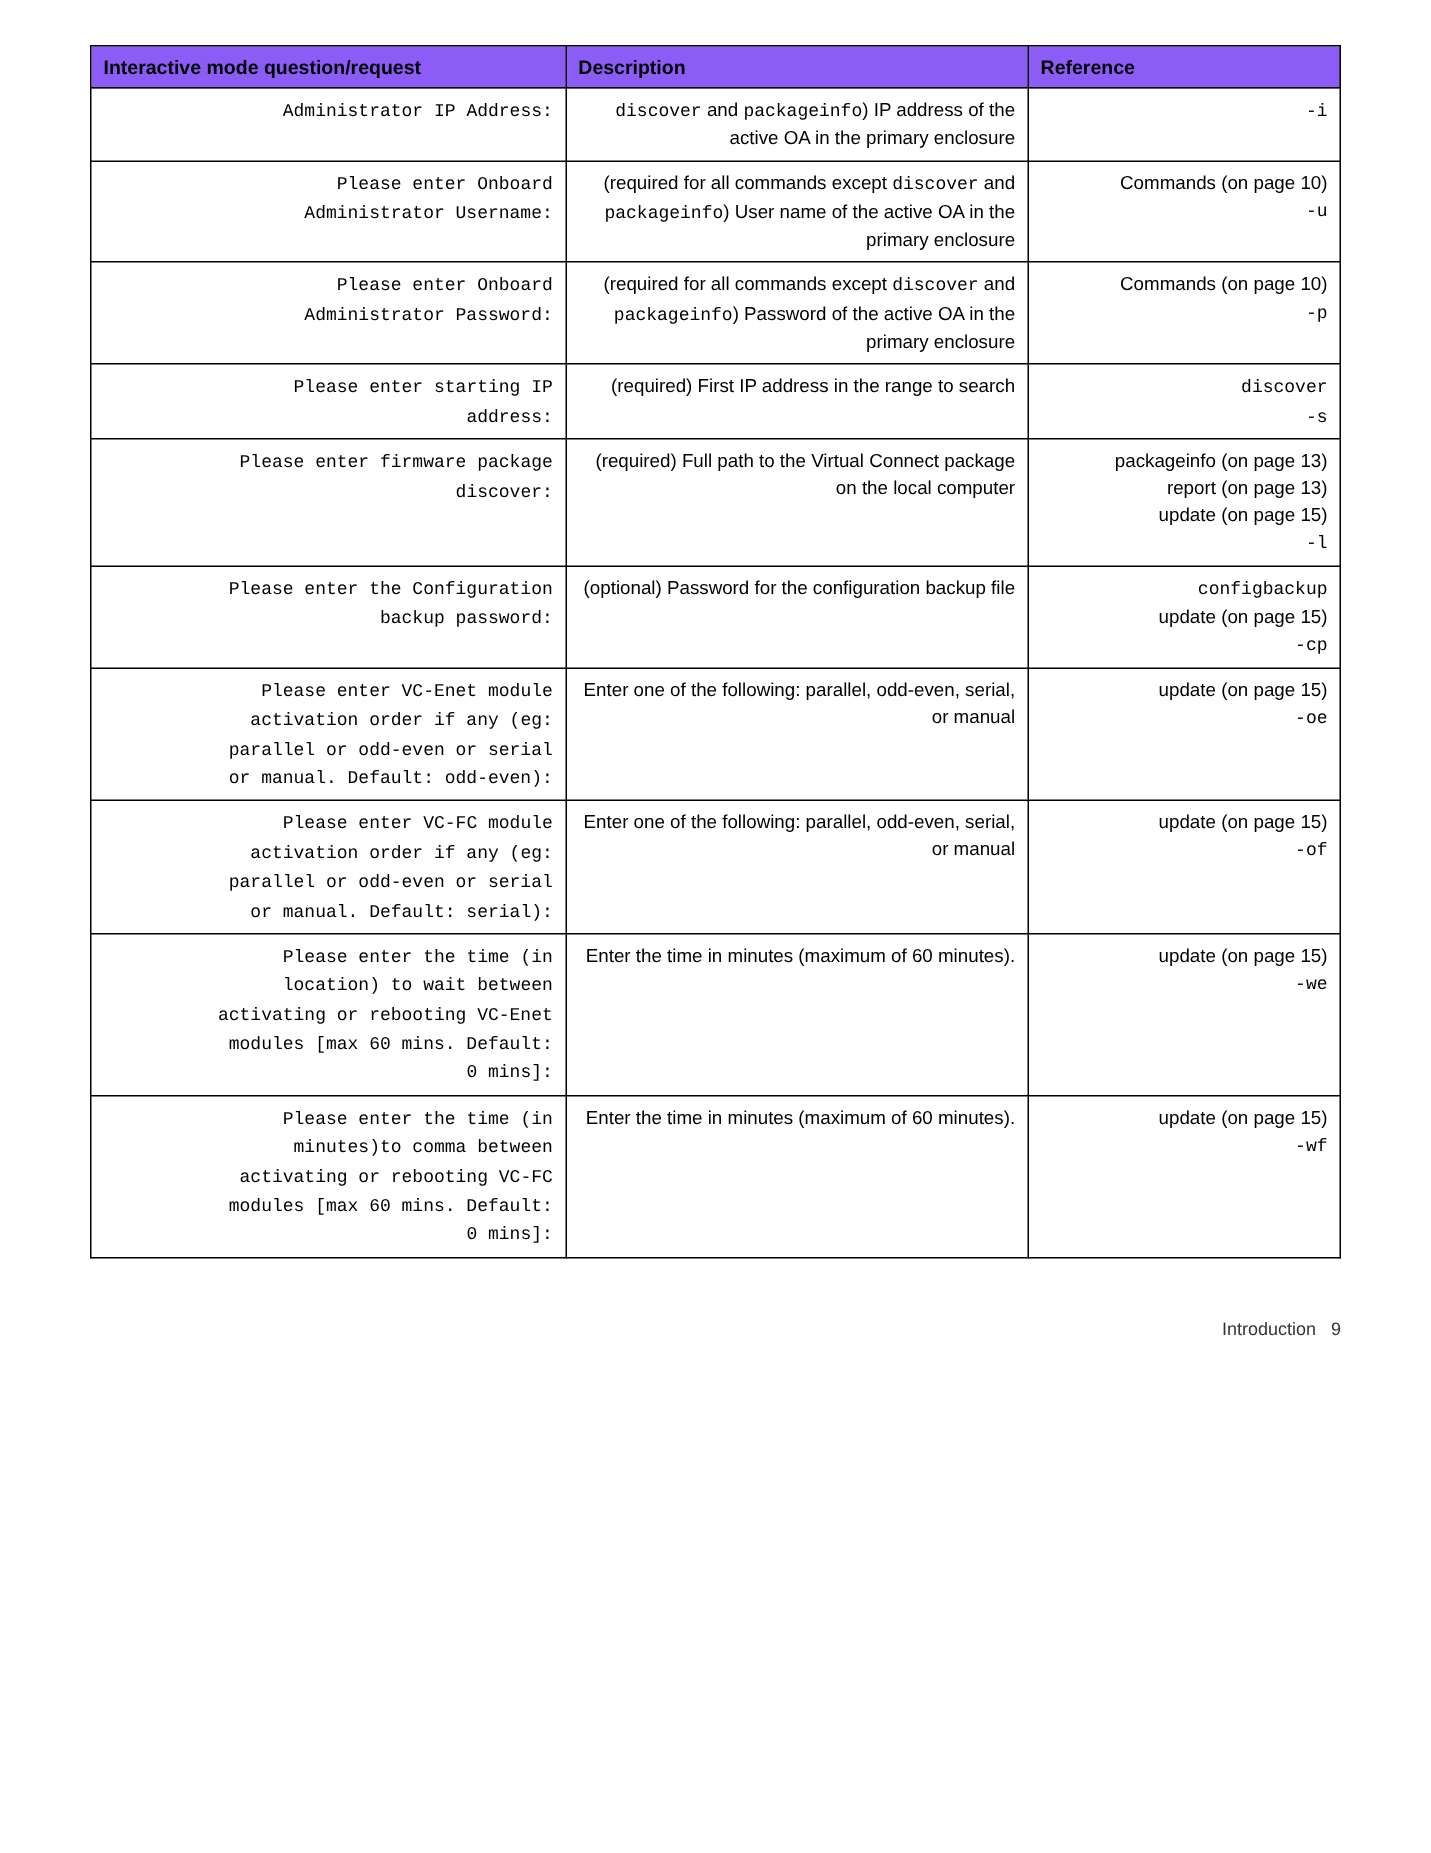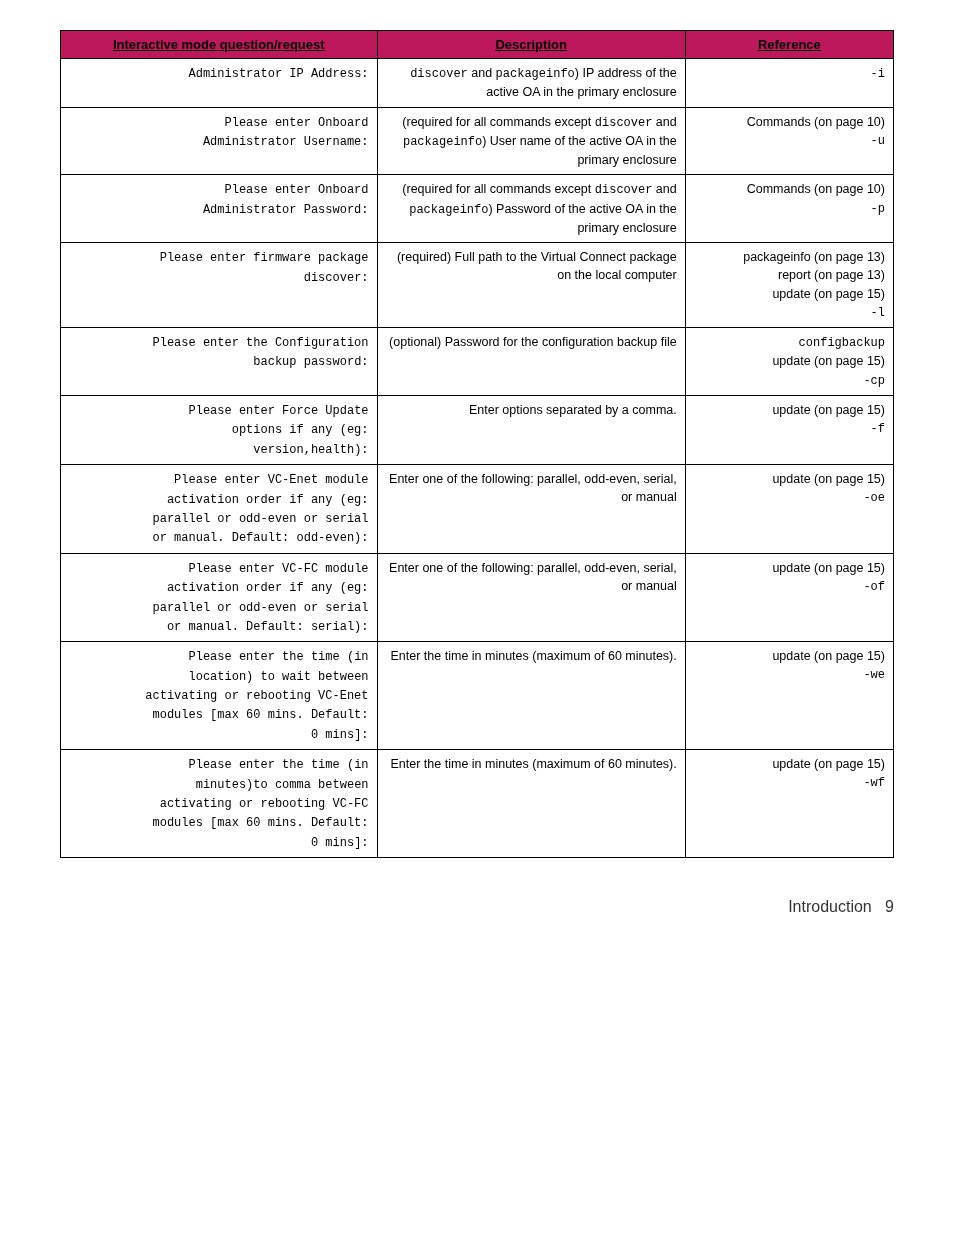--- a/index.html
+++ b/index.html
@@ -14,47 +14,46 @@
     }
     .page-container {
       width: 100%;
     }
     table {
       width: 100%;
       border-collapse: collapse;
       margin-bottom: 40px;
     }
     th {
-      background: #be185d;
+      background: #8b5cf6;
       font-weight: bold;
       font-size: 13px;
-      text-align: center;
+      text-align: left;
       padding: 6px 8px;
       border: 1px solid #000;
       vertical-align: top;
-      text-decoration: underline;
     }
     td {
       border: 1px solid #000;
       padding: 5px 8px;
       vertical-align: top;
       font-size: 12.5px;
       line-height: 1.45;
       text-align: right;
     }
     code, .mono {
       font-family: 'Courier New', Courier, monospace;
       font-size: 12px;
     }
     .footer {
       display: flex;
       justify-content: flex-end;
       align-items: flex-start;
       margin-top: 20px;
-      font-size: 16px;
+      font-size: 12px;
       color: #333;
     }
     a { color: #000000; text-decoration: none; }
   </style>
 </head>
 <body>
 
 <div class="page-container">
   <table>
     <thead>
@@ -74,33 +73,33 @@
           <td><code>Please enter Onboard</code><br><code>Administrator Username:</code></td>
           <td>(required for all commands except <code>discover</code> and <code>packageinfo</code>) User name of the active OA in the primary enclosure</td>
           <td>Commands (on page <a href="#">10</a>)<br><code>-u <user></user></code></td>
         </tr>
         <tr>
           <td><code>Please enter Onboard</code><br><code>Administrator Password:</code></td>
           <td>(required for all commands except <code>discover</code> and <code>packageinfo</code>) Password of the active OA in the primary enclosure</td>
           <td>Commands (on page <a href="#">10</a>)<br><code>-p <pwd></pwd></code></td>
         </tr>
         <tr>
+          <td><code>Please enter starting IP</code><br><code>address:</code></td>
+          <td>(required) First IP address in the range to search</td>
+          <td><code>discover</code><br><code>-s <start ip=""></start></code></td>
+        </tr>
+        <tr>
           <td><code>Please enter firmware package</code><br><code>discover:</code></td>
           <td>(required) Full path to the Virtual Connect package on the local computer</td>
           <td>packageinfo (on page <a href="#">13</a>)<br>report (on page <a href="#">13</a>)<br>update (on page <a href="#">15</a>)<br><code>-l <file></file></code></td>
         </tr>
         <tr>
           <td><code>Please enter the Configuration</code><br><code>backup password:</code></td>
           <td>(optional) Password for the configuration backup file</td>
           <td><code>configbackup</code><br>update (on page <a href="#">15</a>)<br><code>-cp <config pass=""></config></code></td>
-        </tr>
-        <tr>
-          <td><code>Please enter Force Update</code><br><code>options if any (eg:</code><br><code>version,health):</code></td>
-          <td>Enter options separated by a comma.</td>
-          <td>update (on page <a href="#">15</a>)<br><code>-f <force></force></code></td>
         </tr>
         <tr>
           <td><code>Please enter VC-Enet module</code><br><code>activation order if any (eg:</code><br><code>parallel or odd-even or serial</code><br><code>or manual. Default: odd-even):</code></td>
           <td>Enter one of the following: parallel, odd-even, serial, or manual</td>
           <td>update (on page <a href="#">15</a>)<br><code>-oe <order></order></code></td>
         </tr>
         <tr>
           <td><code>Please enter VC-FC module</code><br><code>activation order if any (eg:</code><br><code>parallel or odd-even or serial</code><br><code>or manual. Default: serial):</code></td>
           <td>Enter one of the following: parallel, odd-even, serial, or manual</td>
           <td>update (on page <a href="#">15</a>)<br><code>-of <order></order></code></td>

